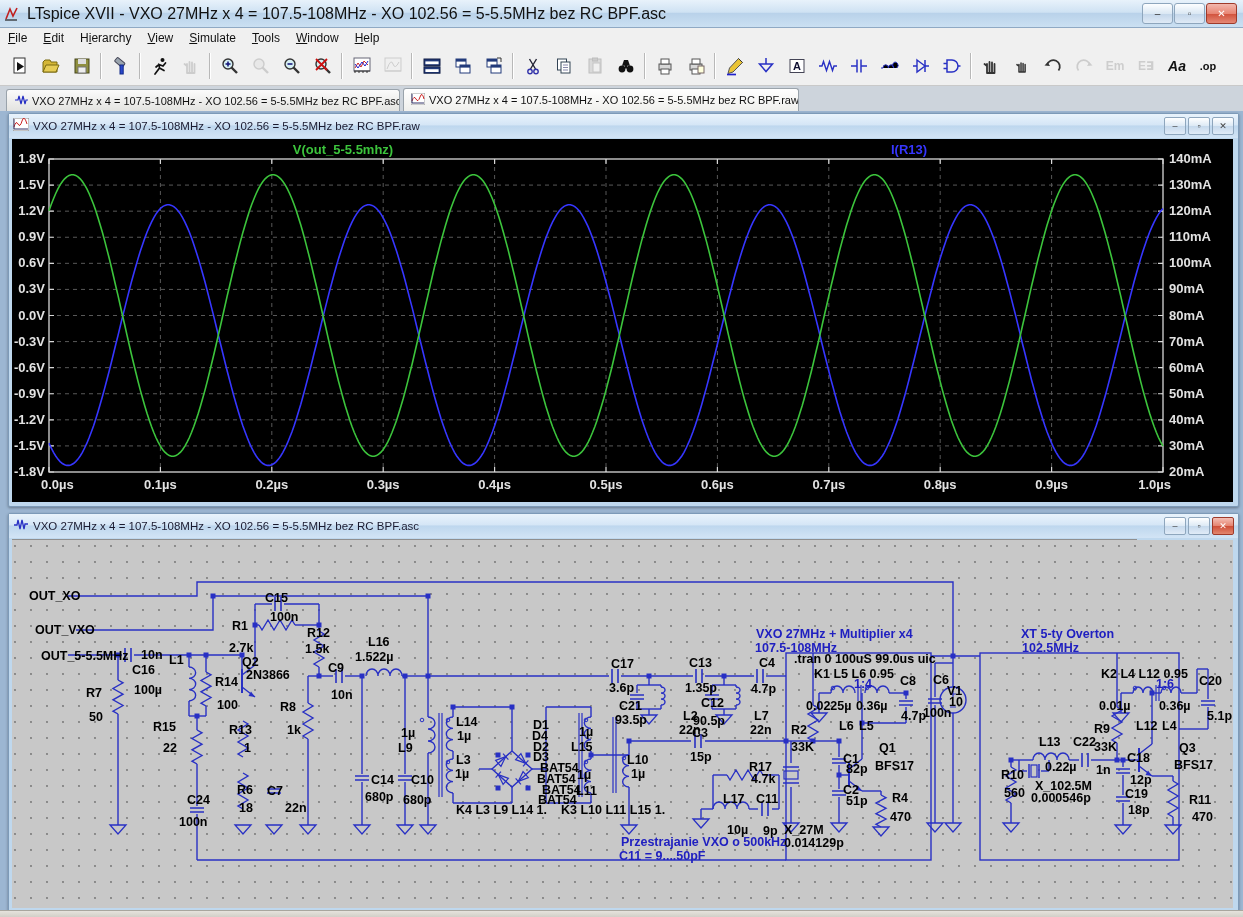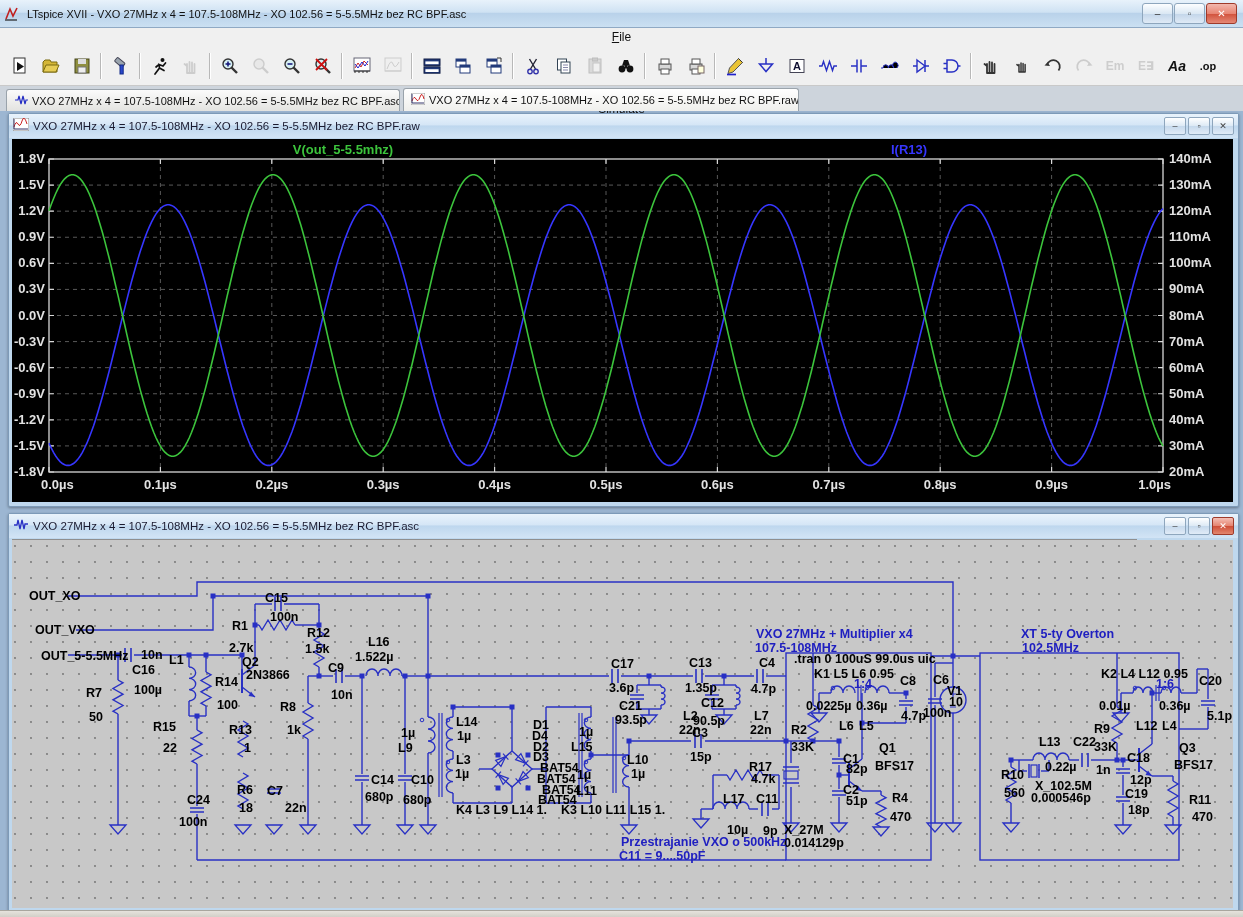--- a/index.html
+++ b/index.html
@@ -2,28 +2,28 @@
 <html><head>
 <meta charset="utf-8">
 <style>
   html,body{margin:0;padding:0;background:#6b7c8d;}
   #app{position:relative;width:1243px;height:917px;overflow:hidden;
        font-family:"Liberation Sans","DejaVu Sans",sans-serif;background:#9cb6d2;}
   
   .titlebar{position:absolute;left:0;top:0;width:1243px;height:27px;
     background:linear-gradient(#e8f2fb 0%,#cfe2f3 45%,#b9d2ea 50%,#cbe0f2 100%);
     border-bottom:1px solid #8fa9c4;display:flex;align-items:center;}
-  .titlebar .ttext{font-size:11px;color:#111;margin-left:5px;white-space:nowrap;}
+  .titlebar .ttext{font-size:16px;color:#111;margin-left:5px;white-space:nowrap;}
   .winbtns{position:absolute;right:6px;top:3px;display:flex;gap:1px;}
   .wbtn{width:29px;height:19px;border:1px solid #8ea6bd;border-radius:3px;
     background:linear-gradient(#fdfeff,#dbe8f4 50%,#c3d6ea 52%,#dfeaf6);
     display:flex;align-items:center;justify-content:center;font-size:10px;color:#333;}
   .wbtn.close{background:linear-gradient(#f2b8ae,#e88674 50%,#d1523c 52%,#e58875);border-color:#9e3a2a;color:#fff;font-weight:bold;}
   .menubar{position:absolute;left:0;top:28px;width:1243px;height:19px;background:#f0f0f0;
-    display:flex;align-items:center;font-size:12px;color:#111;border-bottom:1px solid #e2e2e2;flex-direction:column;}
+    display:flex;align-items:center;font-size:12px;color:#111;border-bottom:1px solid #e2e2e2;}
   .mitem{padding:2px 8px;}
   .mitem u{text-decoration:underline;}
   .toolbar{position:absolute;left:0;top:47px;width:1243px;height:39px;background:#f0f0f0;
     display:flex;align-items:center;padding-left:4px;border-bottom:1px solid #c9c9c9;box-sizing:border-box;}
   .tbtn{width:29px;height:30px;display:flex;align-items:center;justify-content:center;border:1px solid transparent;border-radius:2px;}
   .tbtn.dis{opacity:.40;filter:grayscale(1);}
   .tsep{width:1px;height:26px;background:#b8b8b8;margin:0 3px;border-right:1px solid #fff;}
   .tabbar{position:absolute;left:0;top:86px;width:1243px;height:25px;background:#cdd4dc;
     display:flex;align-items:flex-end;padding-left:6px;box-sizing:border-box;}
   .tab{height:21px;display:flex;align-items:center;gap:4px;font-size:11px;color:#111;

